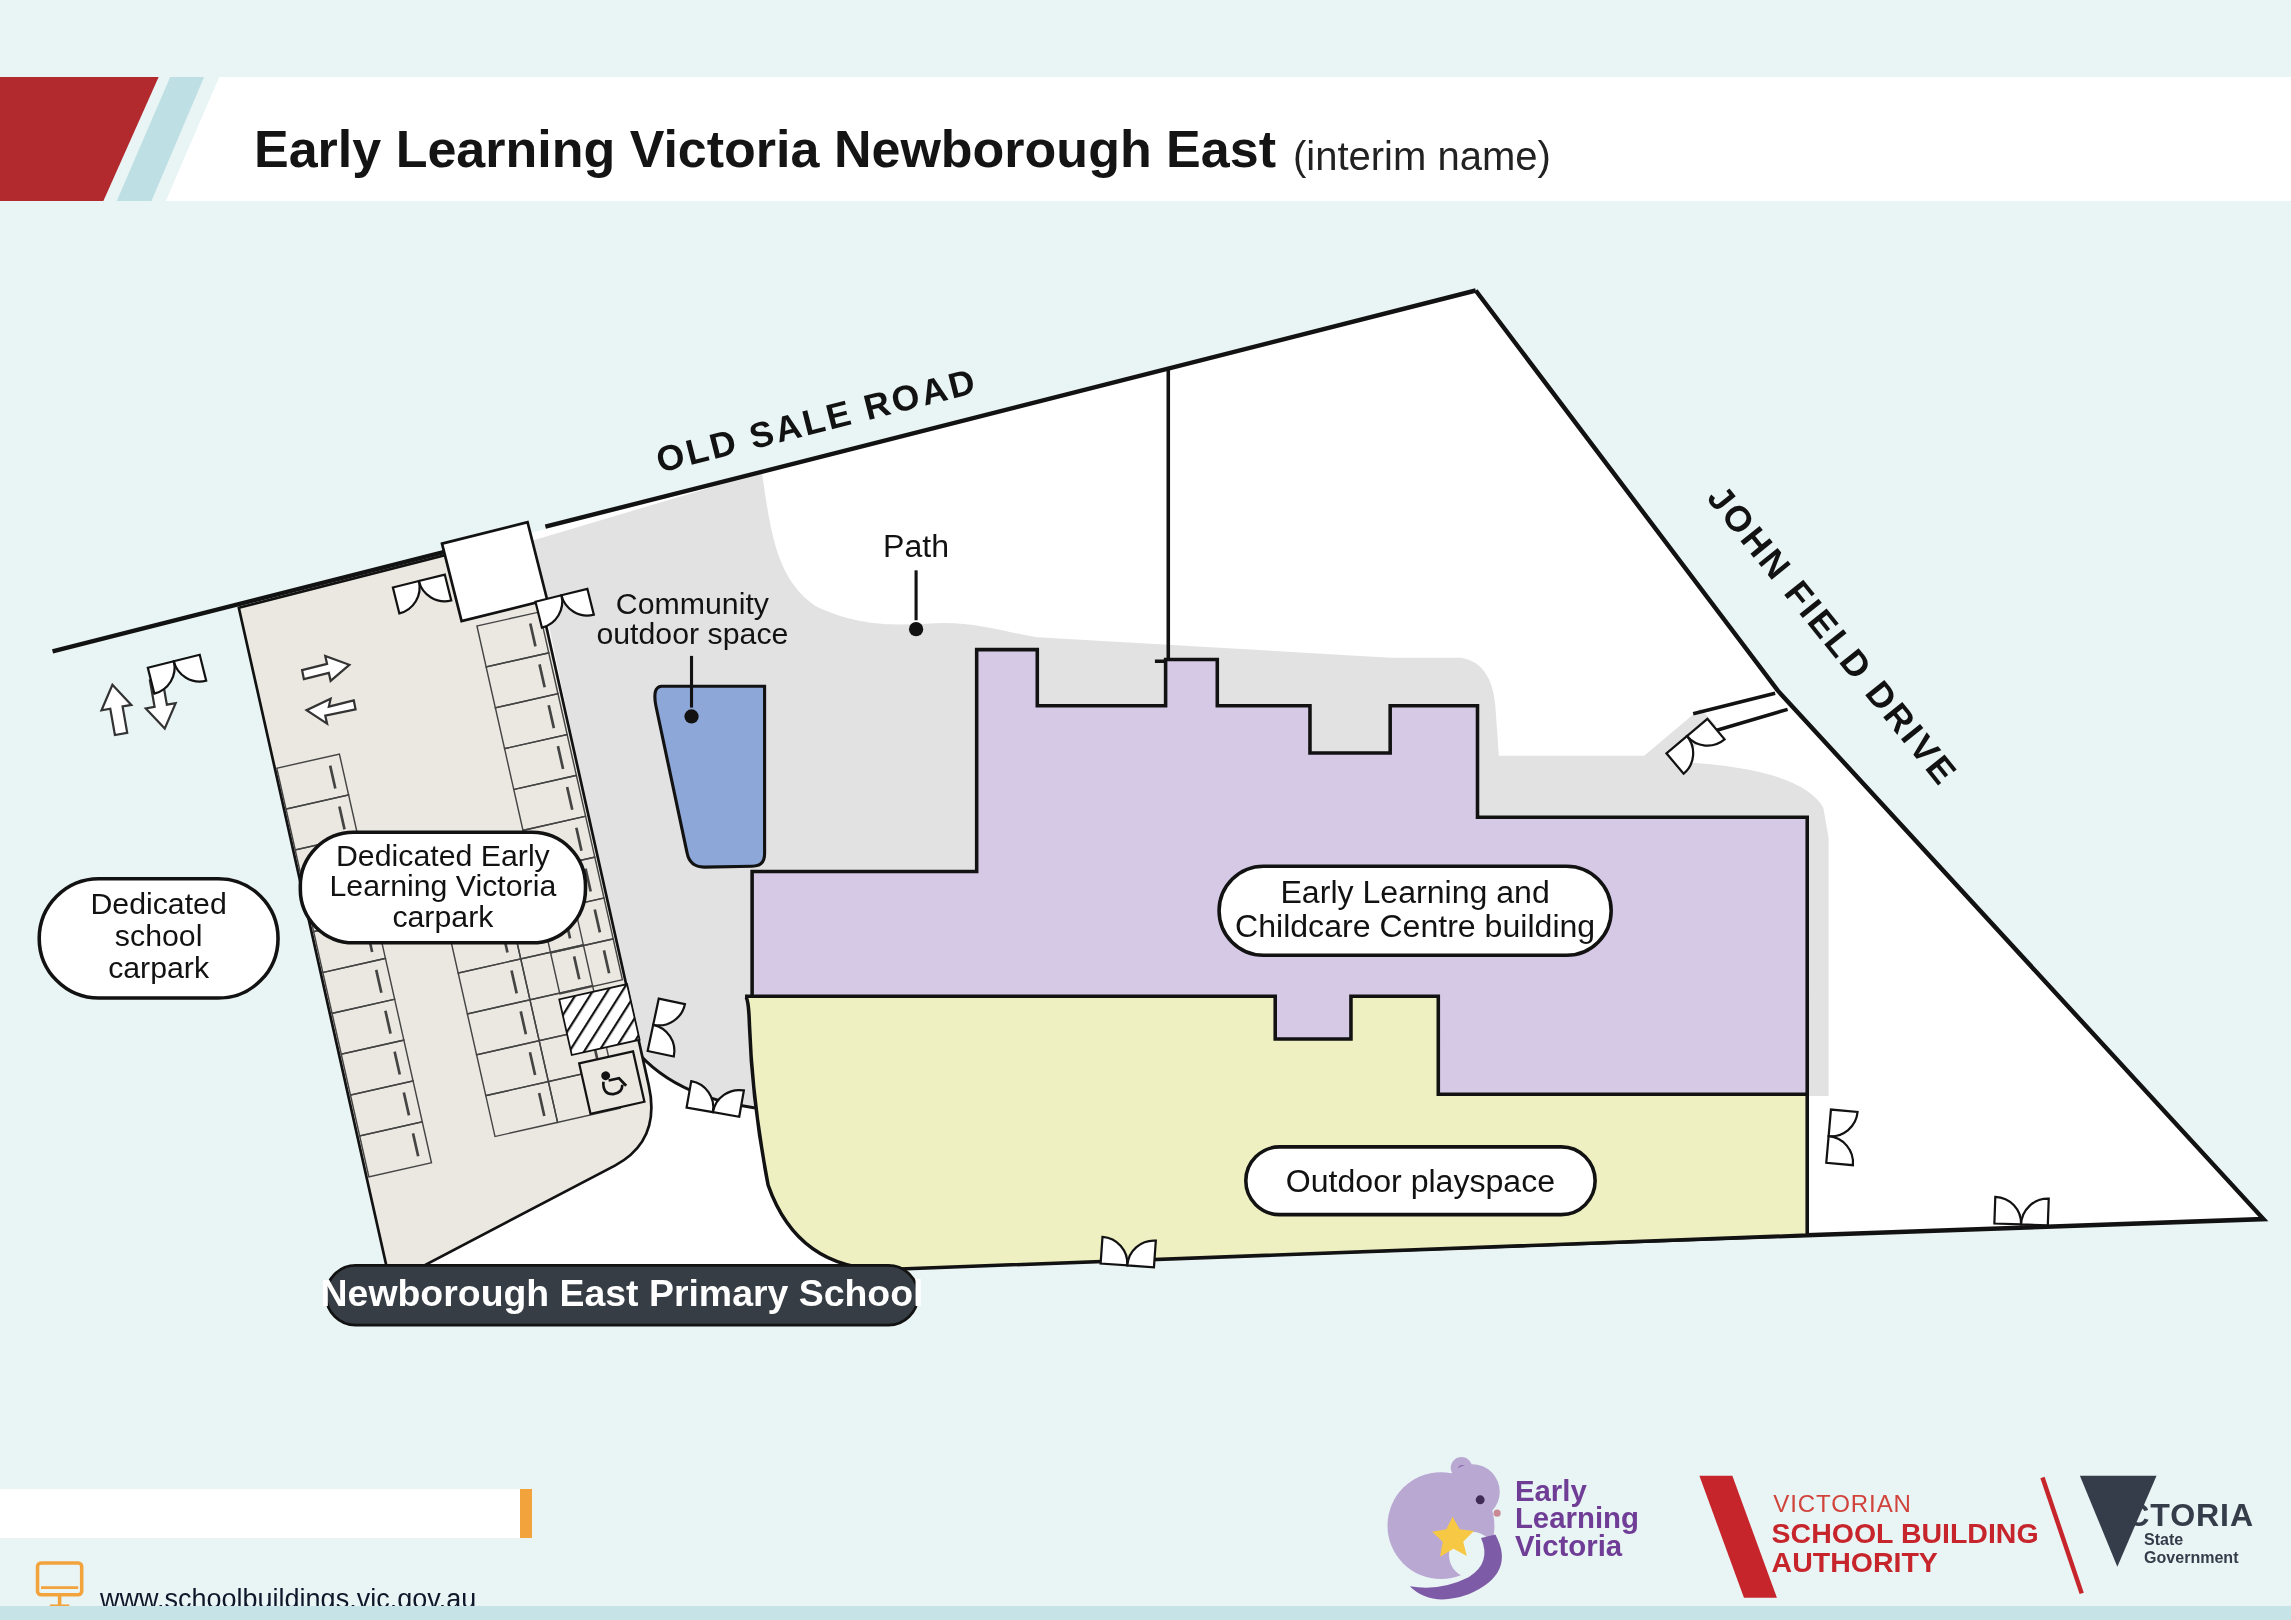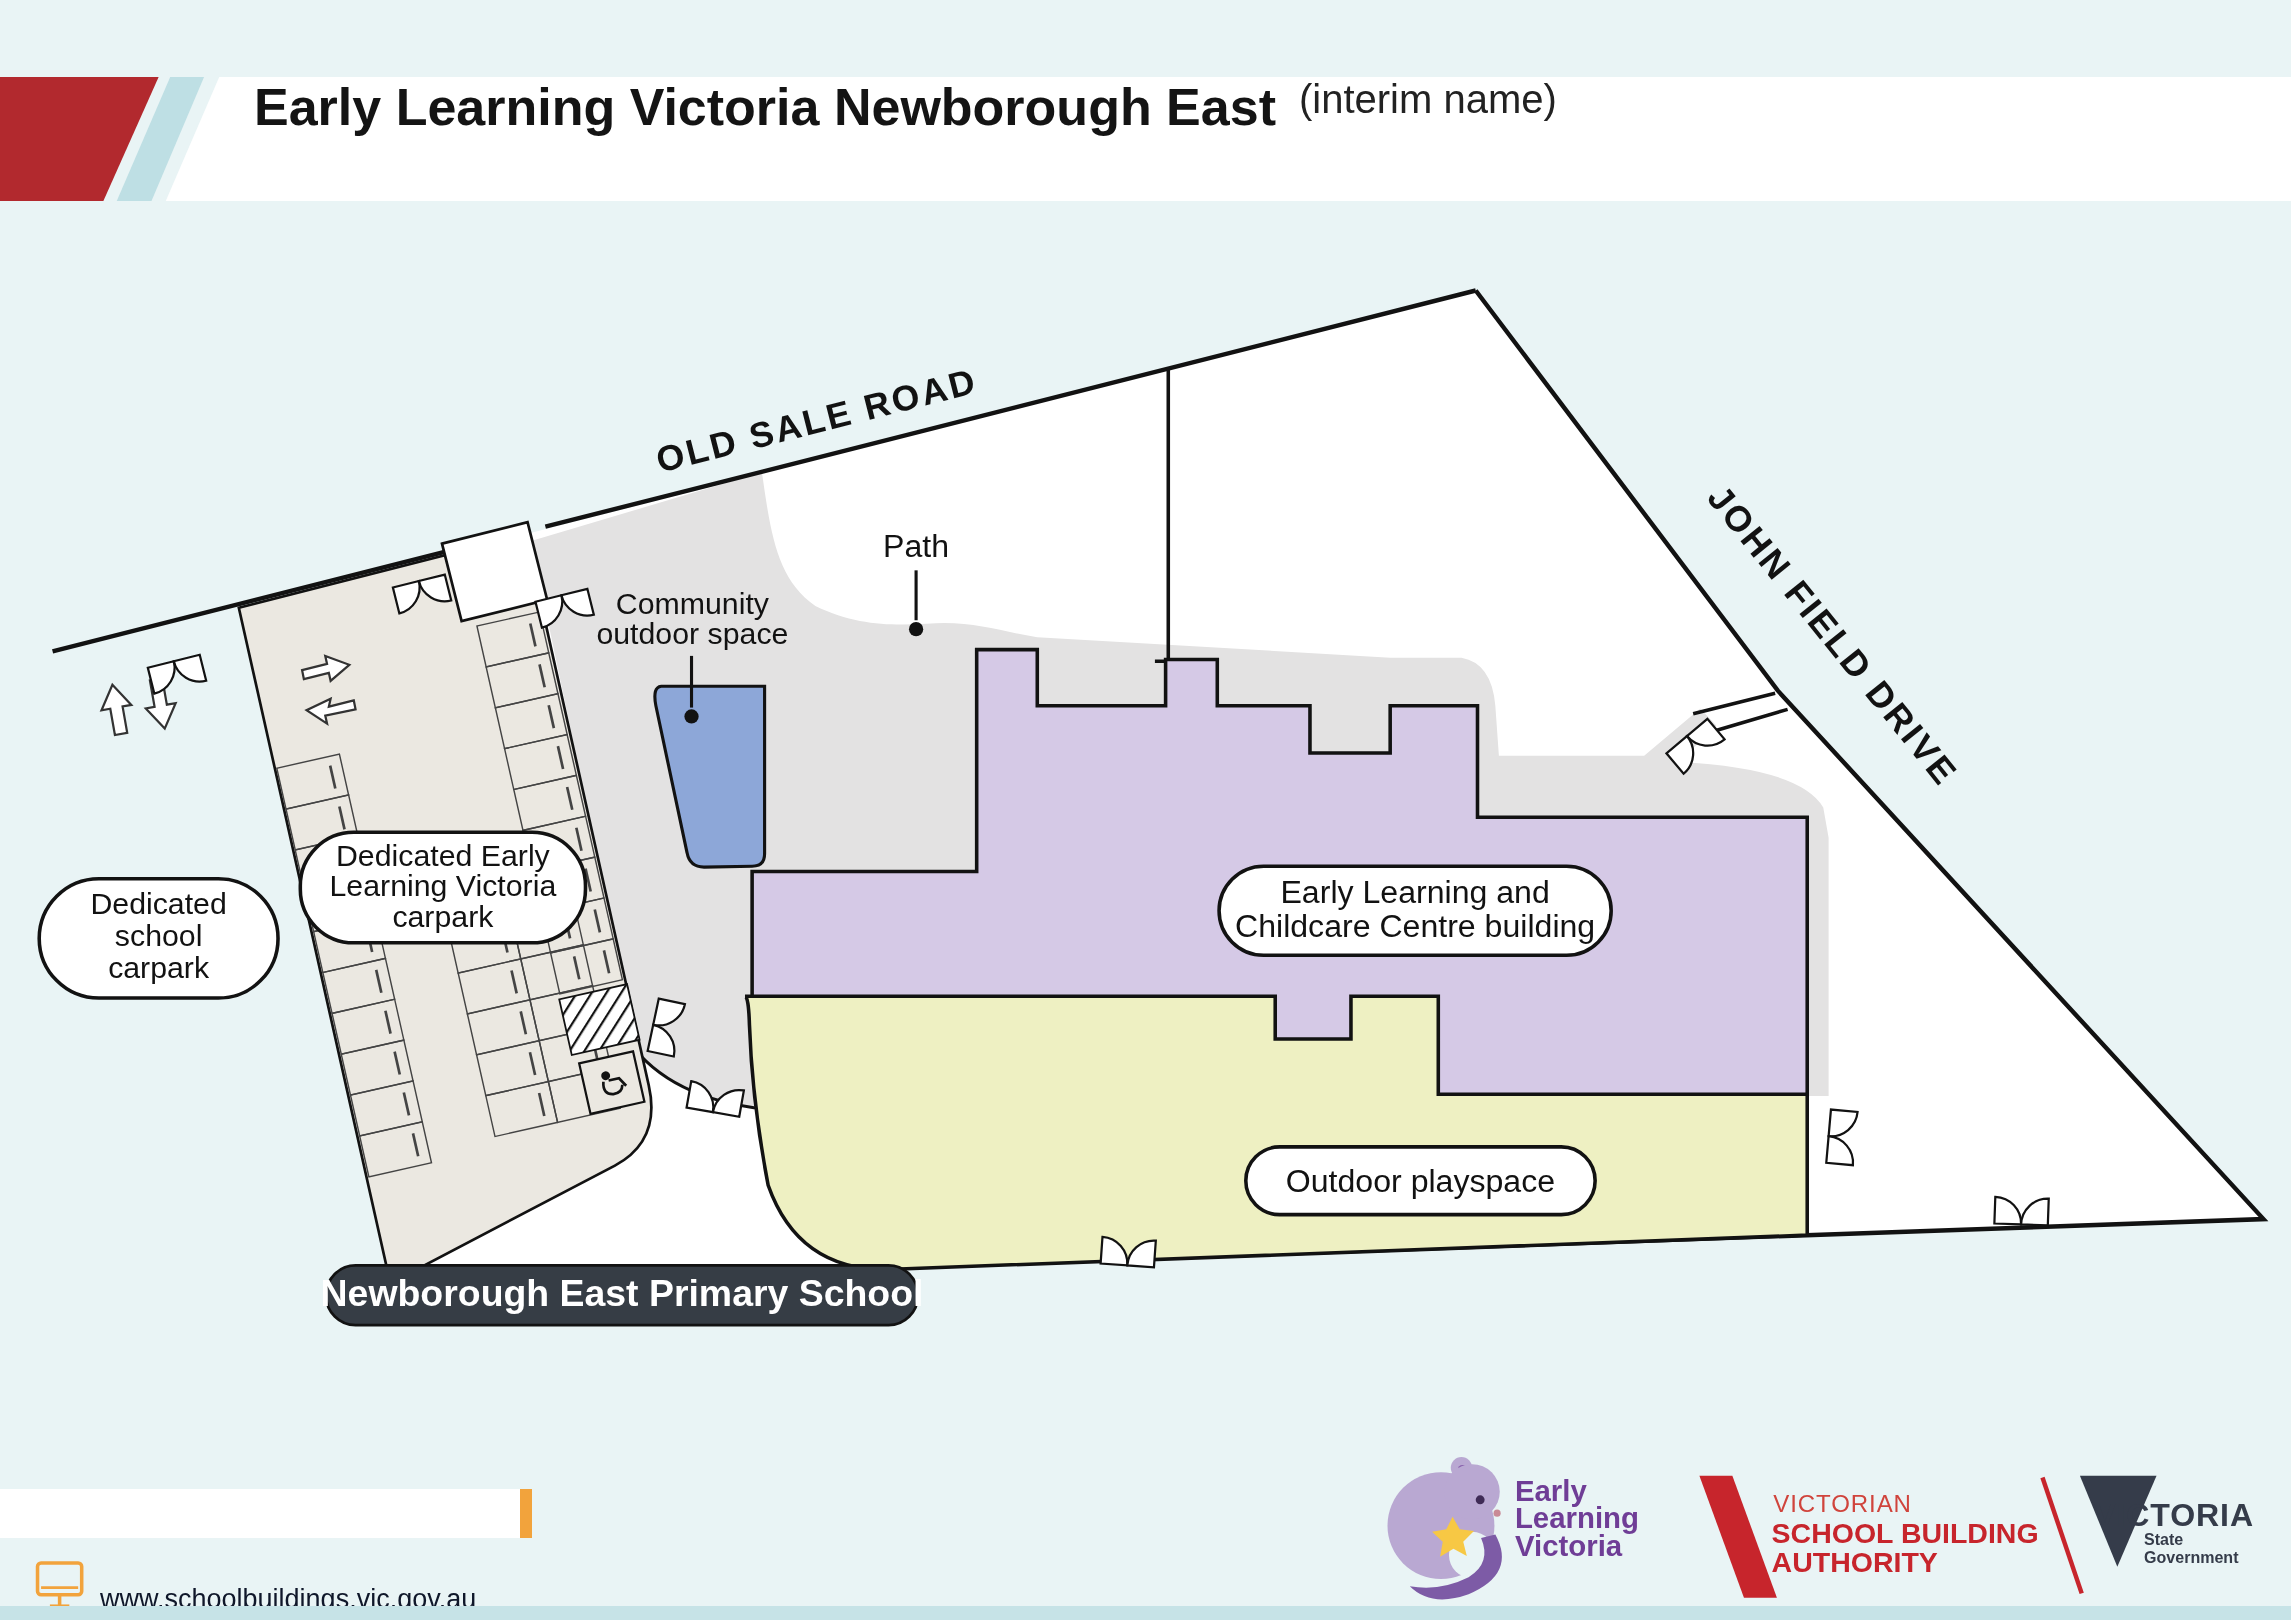--- a/index.html
+++ b/index.html
@@ -6,23 +6,23 @@
   .page{
     position:relative;
     width:2292px;height:1621px;
     background:#e9f4f5;
     font-family:"Liberation Sans", sans-serif;
     overflow:hidden;
   }
   
   .header-band{position:absolute;left:0;top:77px;width:2292px;height:124px;background:#ffffff;}
   .header-band svg{position:absolute;left:0;top:0;}
-  .title-wrap{position:absolute;left:254px;top:77px;height:102px;display:flex;align-items:flex-start;}
+  .title-wrap{position:absolute;left:254px;top:77px;height:102px;display:flex;align-items:flex-end;}
   .title{font-size:52px;font-weight:bold;color:#141414;letter-spacing:0;}
-  .subtitle{font-size:40px;font-weight:normal;color:#222;margin-left:23px;}
+  .subtitle{font-size:40px;font-weight:normal;color:#222;margin-left:17px;}
   
   .map{position:absolute;left:0;top:0;}
   
   .footer-band{position:absolute;left:0;top:1489px;width:520px;height:49px;background:#ffffff;}
   .footer-tick{position:absolute;left:520px;top:1489px;width:11.6px;height:49px;background:#f2a33c;}
   .disclaimer{position:absolute;left:39px;top:1489px;height:49px;display:flex;align-items:center;
     font-size:28.5px;font-style:italic;color:#555e66;}
   .url{position:absolute;left:100px;top:1584px;font-size:27px;color:#0f172a;}
   .monitor{position:absolute;left:34px;top:1559px;}
   .bottom-strip{position:absolute;left:0;top:1606px;width:2292px;height:15px;background:#c6e3e7;}

